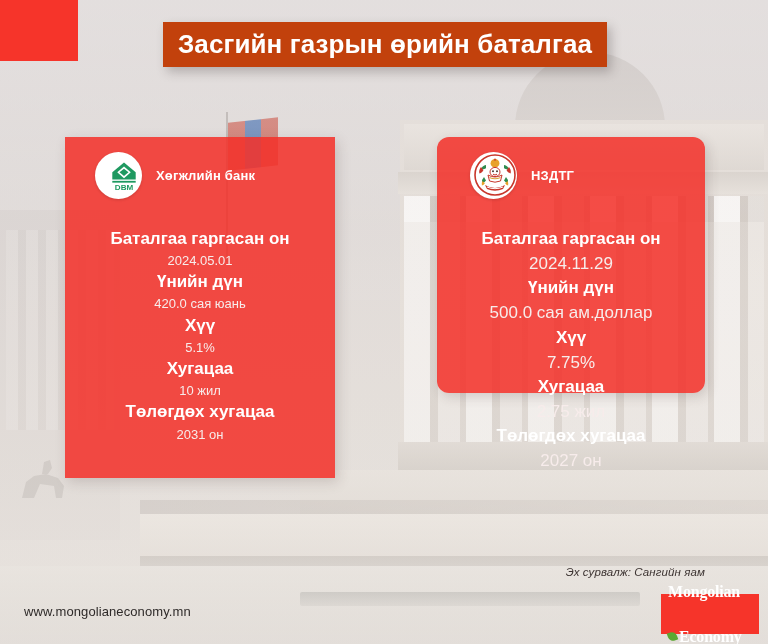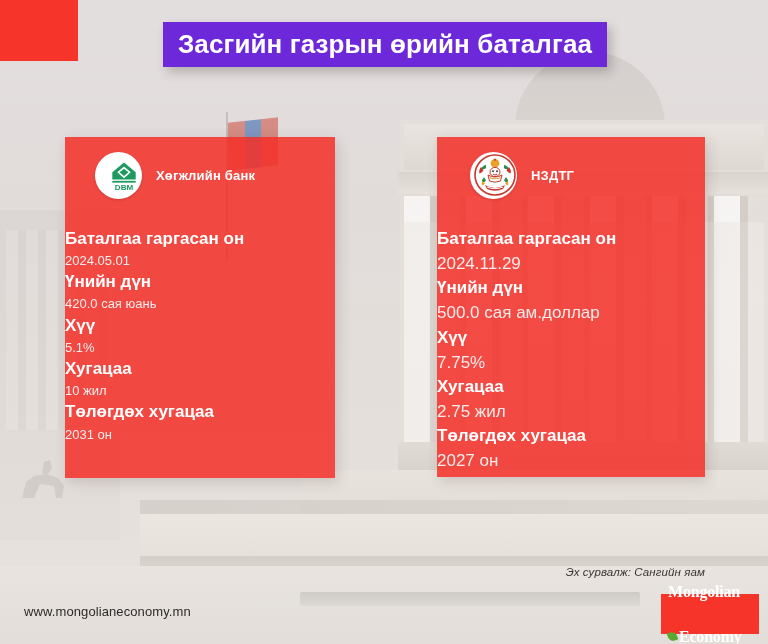--- a/index.html
+++ b/index.html
@@ -72,30 +72,30 @@
 
   
   .title-bar{position:absolute;left:163px;top:22px;width:444px;height:45px;
       display:flex;align-items:center;justify-content:center;
       box-shadow:4px 5px 10px rgba(60,50,50,.28);}
   .title-bar span{color:#fff;font-size:26px;font-weight:bold;letter-spacing:.1px;white-space:nowrap;}
 
   
   .card{position:absolute;box-shadow:3px 4px 12px rgba(70,50,50,.18);}
   .card-left{left:65px;top:137px;width:270px;height:341px;}
-  .card-right{left:437px;top:137px;width:268px;height:340px;}
+  .card-right{left:437px;top:137px;width:268px;height:256px;border-radius:12px;}
   .card-head{display:flex;align-items:center;height:76px;padding-left:30px;gap:14px;}
   .card-right .card-head{padding-left:33px;}
   .card-title{color:#fff;font-size:13px;font-weight:bold;letter-spacing:.2px;}
 
   .logo-circle{width:47px;height:47px;border-radius:50%;background:#fff;
       display:flex;align-items:center;justify-content:flex-end;flex:0 0 auto;
       box-shadow:0 1px 3px rgba(0,0,0,.15);}
 
-  .rows{padding-top:14px;text-align:left;}
+  .rows{padding-top:14px;text-align:center;}
   .row-label{color:#fff;font-size:17px;font-weight:bold;line-height:1.42;}
   .row-value{color:#f7eceb;font-size:13px;font-weight:normal;line-height:1.48;}
   .card-right .row-label,.card-right .row-value{font-size:17px;}
 
   
   .source{position:absolute;right:63px;top:566px;font-size:11.5px;font-style:italic;
       color:#3c3331;letter-spacing:.1px;}
   .site{position:absolute;left:24px;top:604px;font-size:13px;color:#2e2a29;letter-spacing:.1px;}
   .me-logo{position:absolute;left:661px;top:594px;width:98px;height:40px;
       display:flex;flex-direction:column;justify-content:center;padding-left:7px;box-sizing:border-box;gap:28px;}
@@ -130,21 +130,21 @@
     <div class="flag"></div>
     <svg class="horse" viewBox="0 0 70 52">
       <path d="M10 46 L14 30 L22 24 L34 22 L46 26 L52 34 L50 46 L44 46 L42 34 L28 32 L22 46 Z" fill="rgba(110,102,98,.45)"></path>
       <path d="M30 22 L32 10 L38 8 L40 16 L36 22 Z" fill="rgba(110,102,98,.45)"></path>
     </svg>
     <div class="haze"></div>
   </div>
 
   <div class="corner-block" style="background: rgb(246, 52, 42);"></div>
 
-  <div class="title-bar" style="background: #6d28d9; justify-content: center;">
+  <div class="title-bar" style="background: #c2410c; justify-content: center;">
     <span>Засгийн газрын өрийн баталгаа</span>
   </div>
 
   <div class="card card-left" style="background: rgba(243, 48, 41, 0.86);">
     <div class="card-head">
       <div class="logo-circle">
         <svg viewBox="0 0 40 40" width="36" height="36">
           <path d="M20 6 L33 17 L33 25 L7 25 L7 17 Z" fill="#1E9960"></path>
           <path d="M20 10.5 L27.5 17 L20 23.5 L12.5 17 Z" fill="#ffffff"></path>
           <path d="M20 13 L25 17 L20 21 L15 17 Z" fill="#1E9960"></path>

